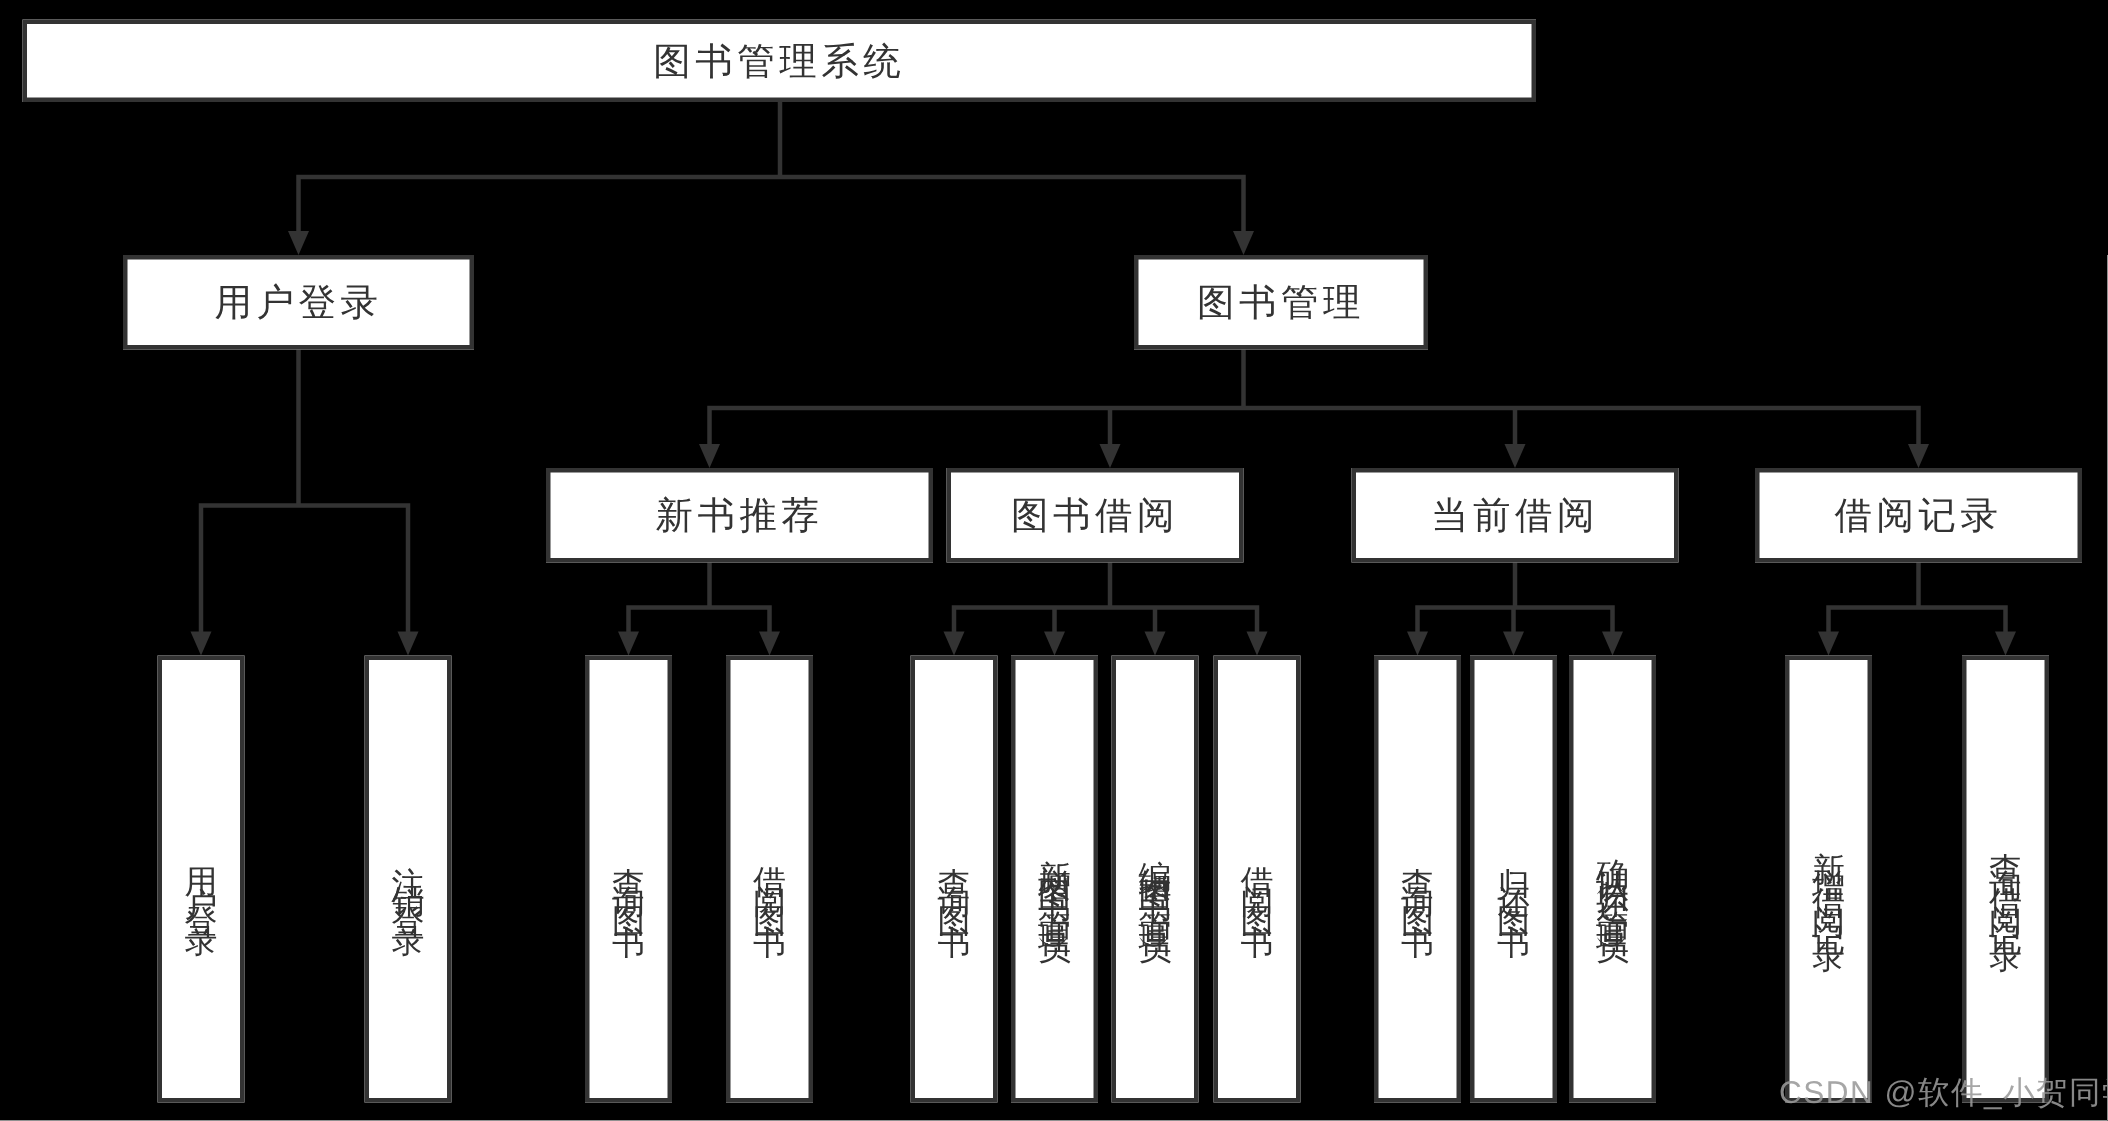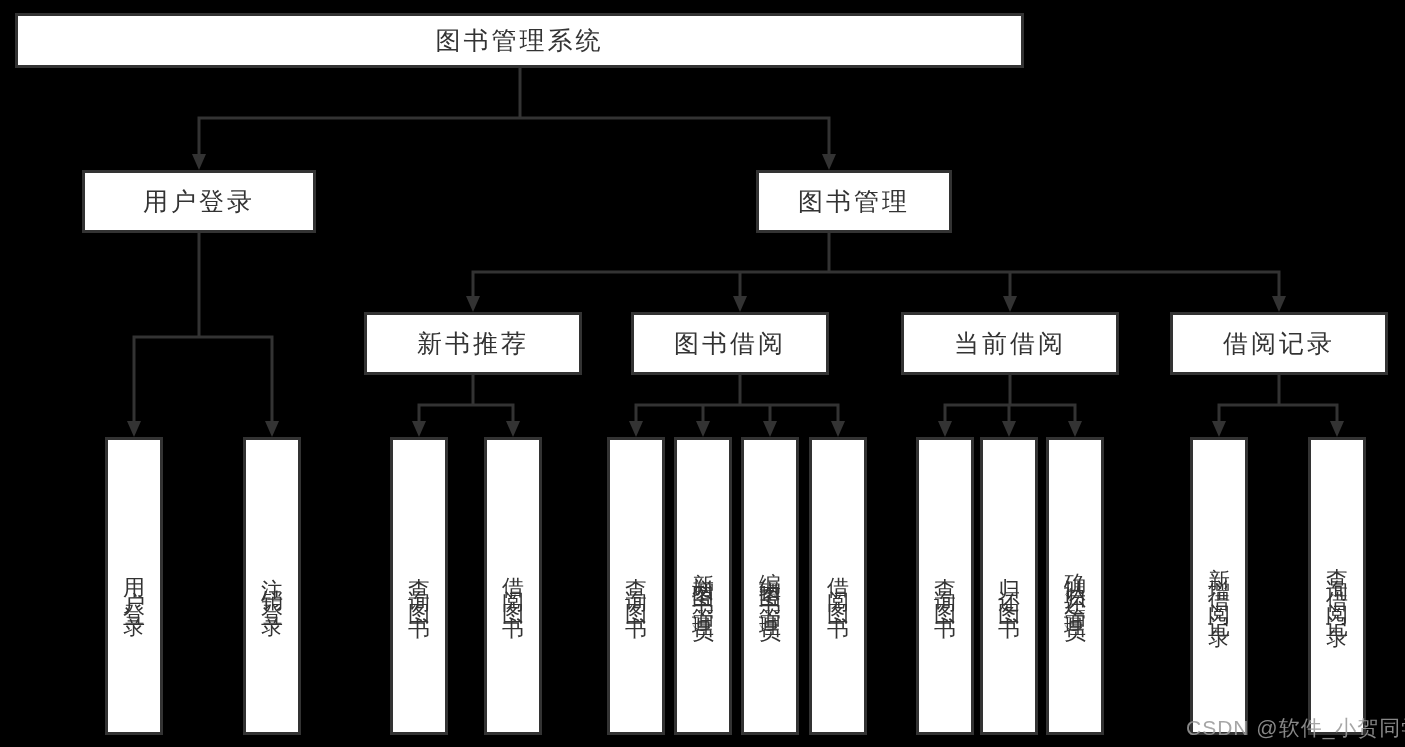--- a/index.html
+++ b/index.html
@@ -106,21 +106,21 @@
     <span>图书管理系统</span>
   </div>
 
   <div class="node" style="left:82px; top:170px; width:234px; height:63px;">
     <span>用户登录</span>
   </div>
   <div class="node" style="left:712px; top:170px; width:196px; height:63px;margin-left:44px;">
     <span>图书管理</span>
   </div>
 
-  <div class="node" style="left:364px; top:312px; width:218px; height:63px;">
+  <div class="node" style="left:364px; top:312px; width:258px; height:63px;">
     <span>新书推荐</span>
   </div>
   <div class="node" style="left:631px; top:312px; width:198px; height:63px;">
     <span>图书借阅</span>
   </div>
   <div class="node" style="left:901px; top:312px; width:218px; height:63px;justify-content:center;">
     <span>当前借阅</span>
   </div>
   <div class="node" style="left:1170px; top:312px; width:218px; height:63px;text-align:center;">
     <span>借阅记录</span>

